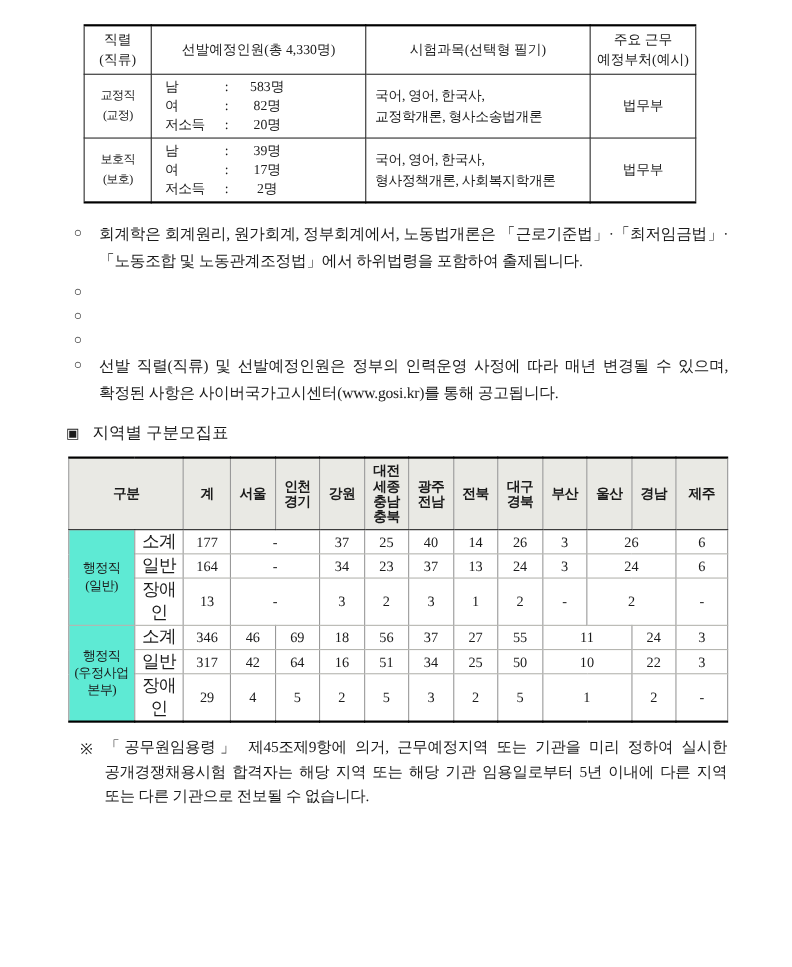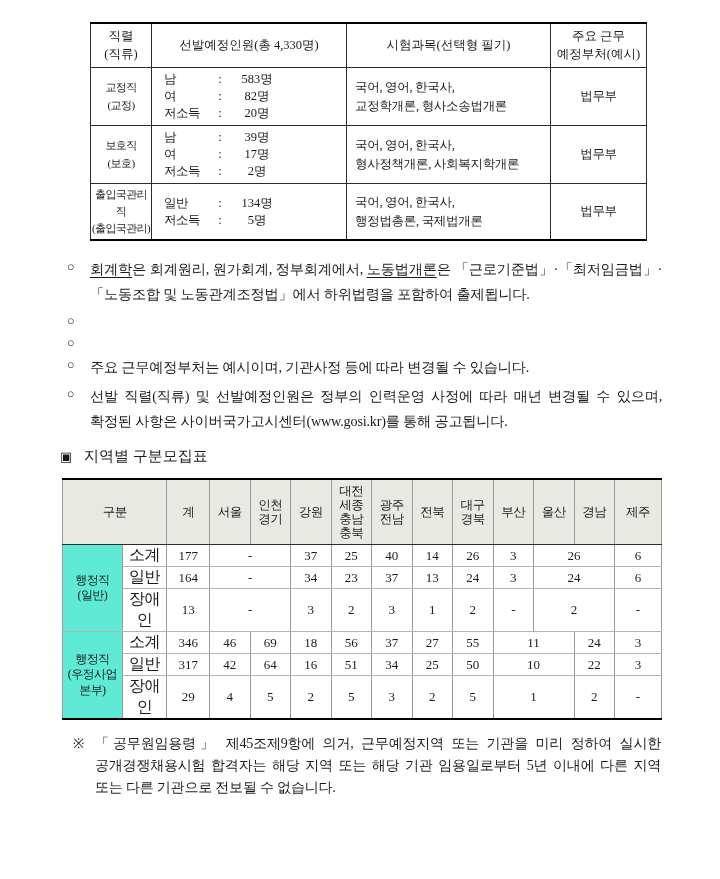--- a/index.html
+++ b/index.html
@@ -8,21 +8,21 @@
     width: 720px; height: 879px;
     font-family: "Liberation Serif", "DejaVu Serif", serif;
     color: #1a1a1a;
     overflow: hidden;
   }
   .page { width: 720px; height: 879px; padding: 22px 0 0 60px; }
 
   
   table.t1 {
     border-collapse: collapse; table-layout: fixed;
-    width: 556px; margin-left: 30px;
+    width: 556px; margin-left: 16px;
     border: 1px solid #000;
     border-top: 2.5px solid #000;
     border-bottom: 2.5px solid #000;
   }
   .t1 th, .t1 td { border: 1px solid #2b2b2b; vertical-align: middle; }
   .t1 th {
     font-weight: normal; font-size: 12.5px; text-align: center;
     padding: 4px 1px; line-height: 1.4; white-space: pre-line;
   }
   .t1 td.c1 {
@@ -41,40 +41,40 @@
   .t1 td.c4 { text-align: center; font-size: 12.5px; letter-spacing: -0.3px; }
 
   
   .notes { margin: 16px 0 0 7px; }
   .note { display: flex; margin-bottom: 4px; }
   .note .mk { width: 23px; font-size: 12.5px; padding-top: 3px; flex: none; }
   .note .tx {
     width: 572px; text-align: justify; word-break: keep-all;
     font-size: 14.2px; line-height: 25px; letter-spacing: -0.2px;
   }
-  .note .tx .u { text-decoration: underline; text-underline-offset: 3px; }
+  .note .tx .u { text-underline-offset: 3px; }
 
   
   .sec-title { margin: 13px 0 0 0; display: flex; align-items: center; font-size: 15px; }
   .sec-title .sq { width: 24px; font-size: 13px; }
 
   
   table.t2 {
     border-collapse: collapse; table-layout: fixed;
     width: 600px; margin: 12px 0 0 2px;
     border-top: 2.5px solid #000;
     border-bottom: 2.5px solid #000;
     border-left: 1px solid #777; border-right: 1px solid #777;
   }
   .t2 th, .t2 td {
     border-left: 1px solid #999; border-right: 1px solid #999;
     text-align: center; vertical-align: middle;
   }
   .t2 thead th {
-    background: #e9e9e4; font-weight: normal; font-size: 12.5px;
+    background: #e9e9e4; font-weight: bold; font-size: 12.5px;
     line-height: 1.12; padding: 4px 0; white-space: pre-line;
     border-bottom: 1.6px solid #2b2b2b; letter-spacing: -0.5px;
   }
   .t2 tbody td {
     font-size: 13px; height: 20px; padding: 0;
     border-top: 1px solid #b5b5b0; border-bottom: 1px solid #b5b5b0;
   }
   .t2 td.group {
     background: #5eead4; font-size: 12px; line-height: 1.3;
     white-space: pre-line; letter-spacing: -0.6px;
@@ -154,56 +154,36 @@
             <div class="qline">
               <span class="ql">저소득</span>
               <span class="qc">:</span>
               <span class="qv">2명</span>
             </div>
           </td>
           <td class="c3">국어, 영어, 한국사,
 형사정책개론, 사회복지학개론</td>
           <td class="c4">법무부</td>
         </tr>
-        <tr>
-          <td class="c1">출입국관리직
-(출입국관리)</td>
-          <td class="c2">
-            <div class="qline">
-              <span class="ql">일반</span>
-              <span class="qc">:</span>
-              <span class="qv">134명</span>
-            </div>
-            <div class="qline">
-              <span class="ql">저소득</span>
-              <span class="qc">:</span>
-              <span class="qv">5명</span>
-            </div>
-          </td>
-          <td class="c3">국어, 영어, 한국사,
-행정법총론, 국제법개론</td>
-          <td class="c4">법무부</td>
-        </tr>
       </tbody>
   </table>
 
   <div class="notes" id="notes">
       <div class="note">
         <span class="mk">○</span>
         <div class="tx"><span class="u">회계학</span><span>은 회계원리, 원가회계, 정부회계에서, </span><span class="u">노동법개론</span><span>은 「근로기준법」·「최저임금법」·「노동조합 및 노동관계조정법」에서 하위법령을 포함하여 출제됩니다.</span></div>
       </div>
       <div class="note">
         <span class="mk">○</span>
       </div>
       <div class="note">
         <span class="mk">○</span>
       </div>
       <div class="note">
         <span class="mk">○</span>
-        <div class="tx"><span>주요 근무예정부처는 예시이며, 기관사정 등에 따라 변경될 수 있습니다.</span></div>
       </div>
       <div class="note">
         <span class="mk">○</span>
         <div class="tx"><span>선발 직렬(직류) 및 선발예정인원은 정부의 인력운영 사정에 따라 매년 변경될 수 있으며, 확정된 사항은 사이버국가고시센터(www.gosi.kr)를 통해 공고됩니다.</span></div>
       </div>
     </div>
 
   <div class="sec-title">
     <span class="sq">▣</span>
     <span>지역별 구분모집표</span>

